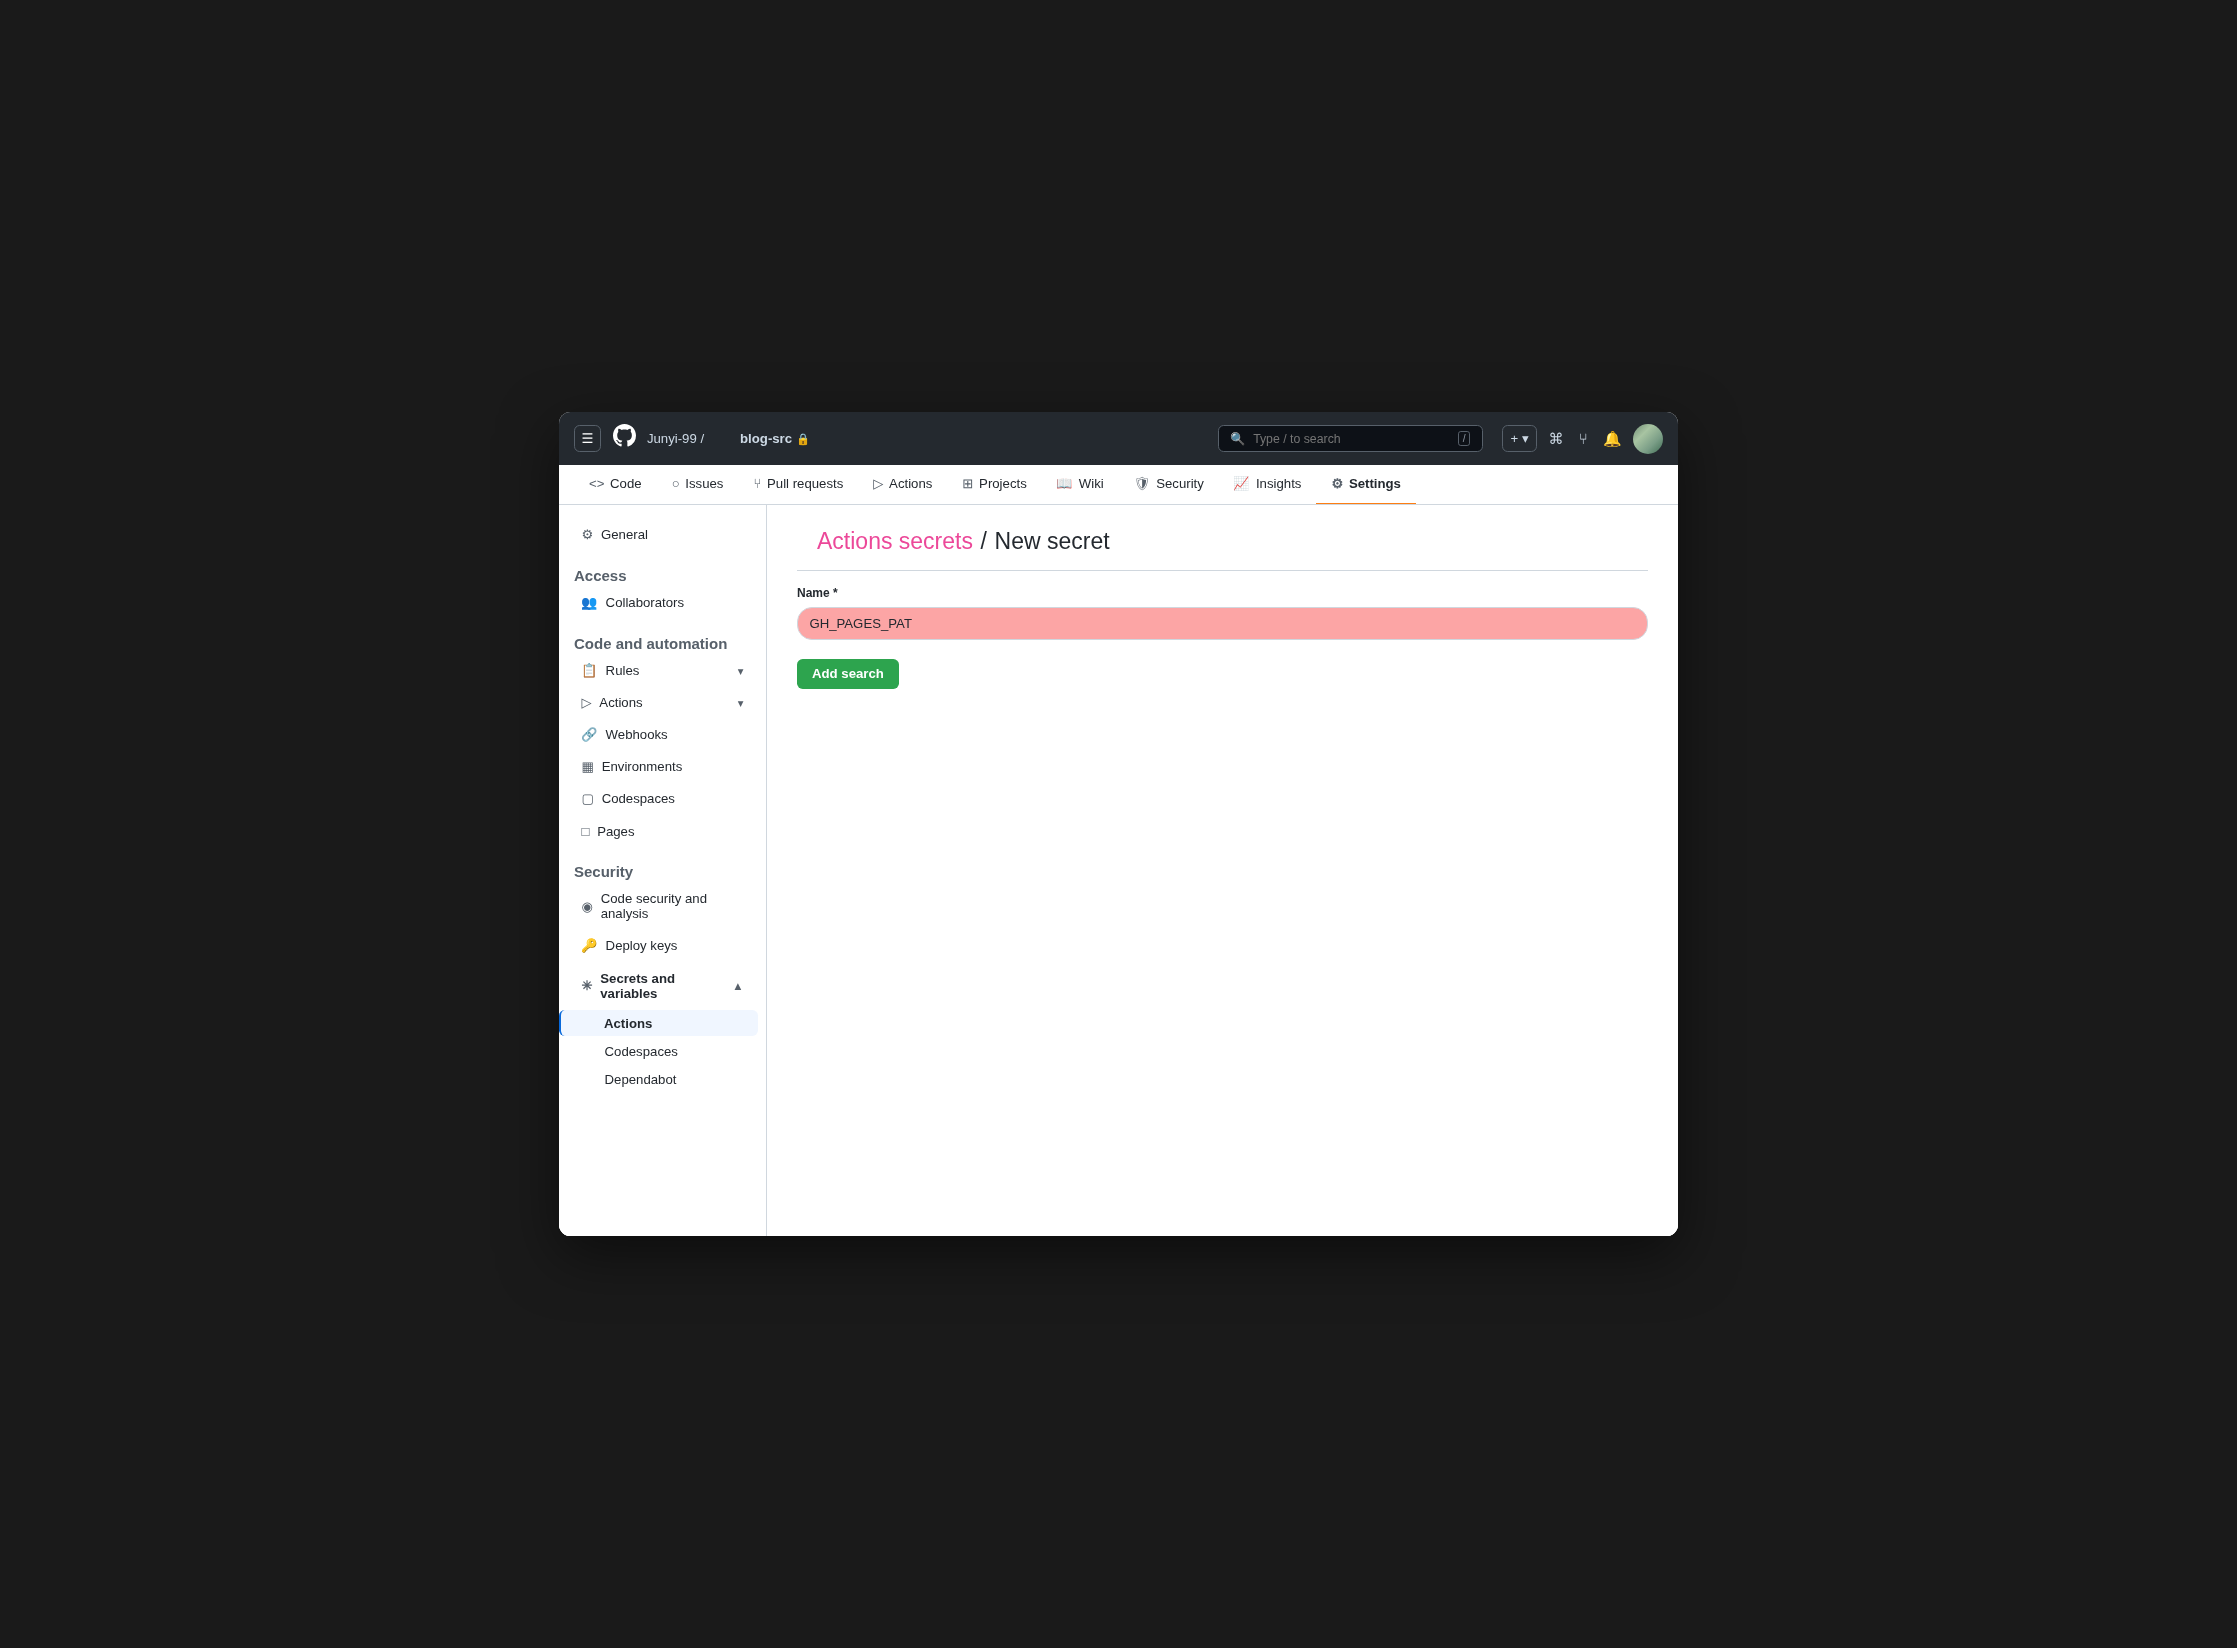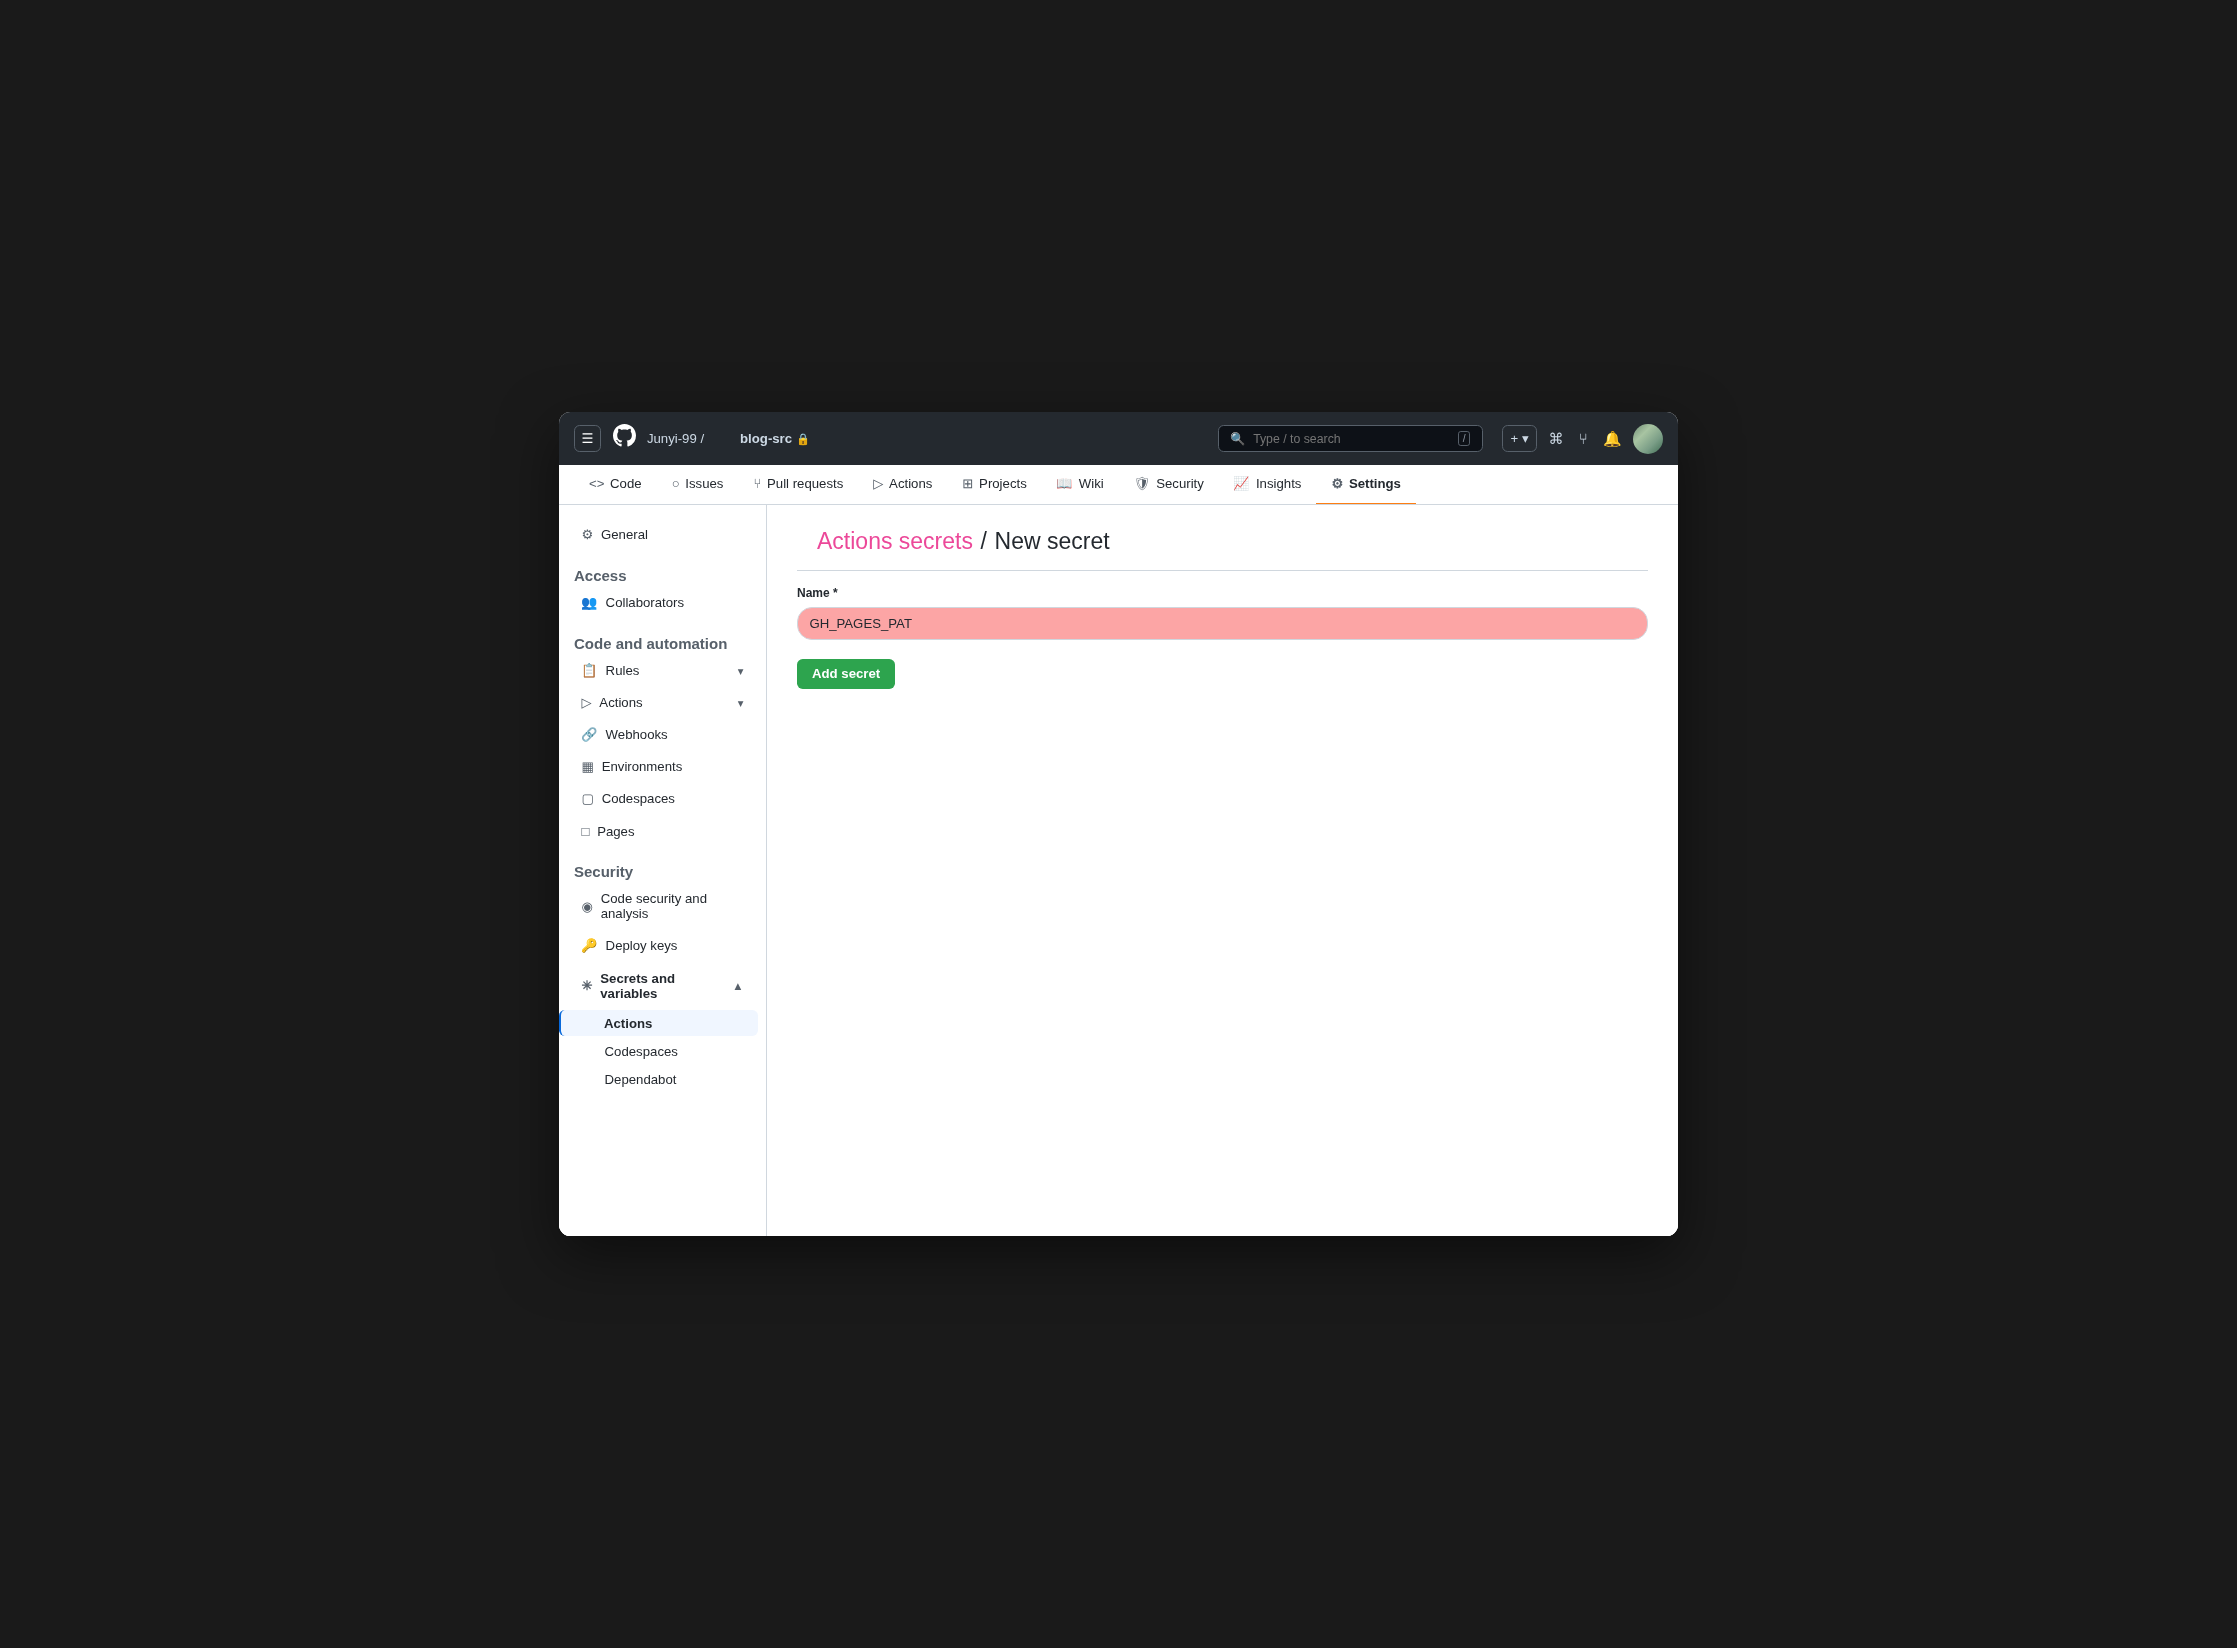--- a/index.html
+++ b/index.html
@@ -416,17 +416,17 @@
           <span>New secret</span>
         </h1>
       </div>
 
       <div class="form-group">
         <label class="form-label">Name *</label>
         <input type="text" class="form-input" value="GH_PAGES_PAT" style="">
       </div>
 
 
-      <button class="btn-primary">Add secret</button>
+      <button class="btn-primary">Add search</button>
     </div>
   </div>
 </div>
 
 
 </body></html>

